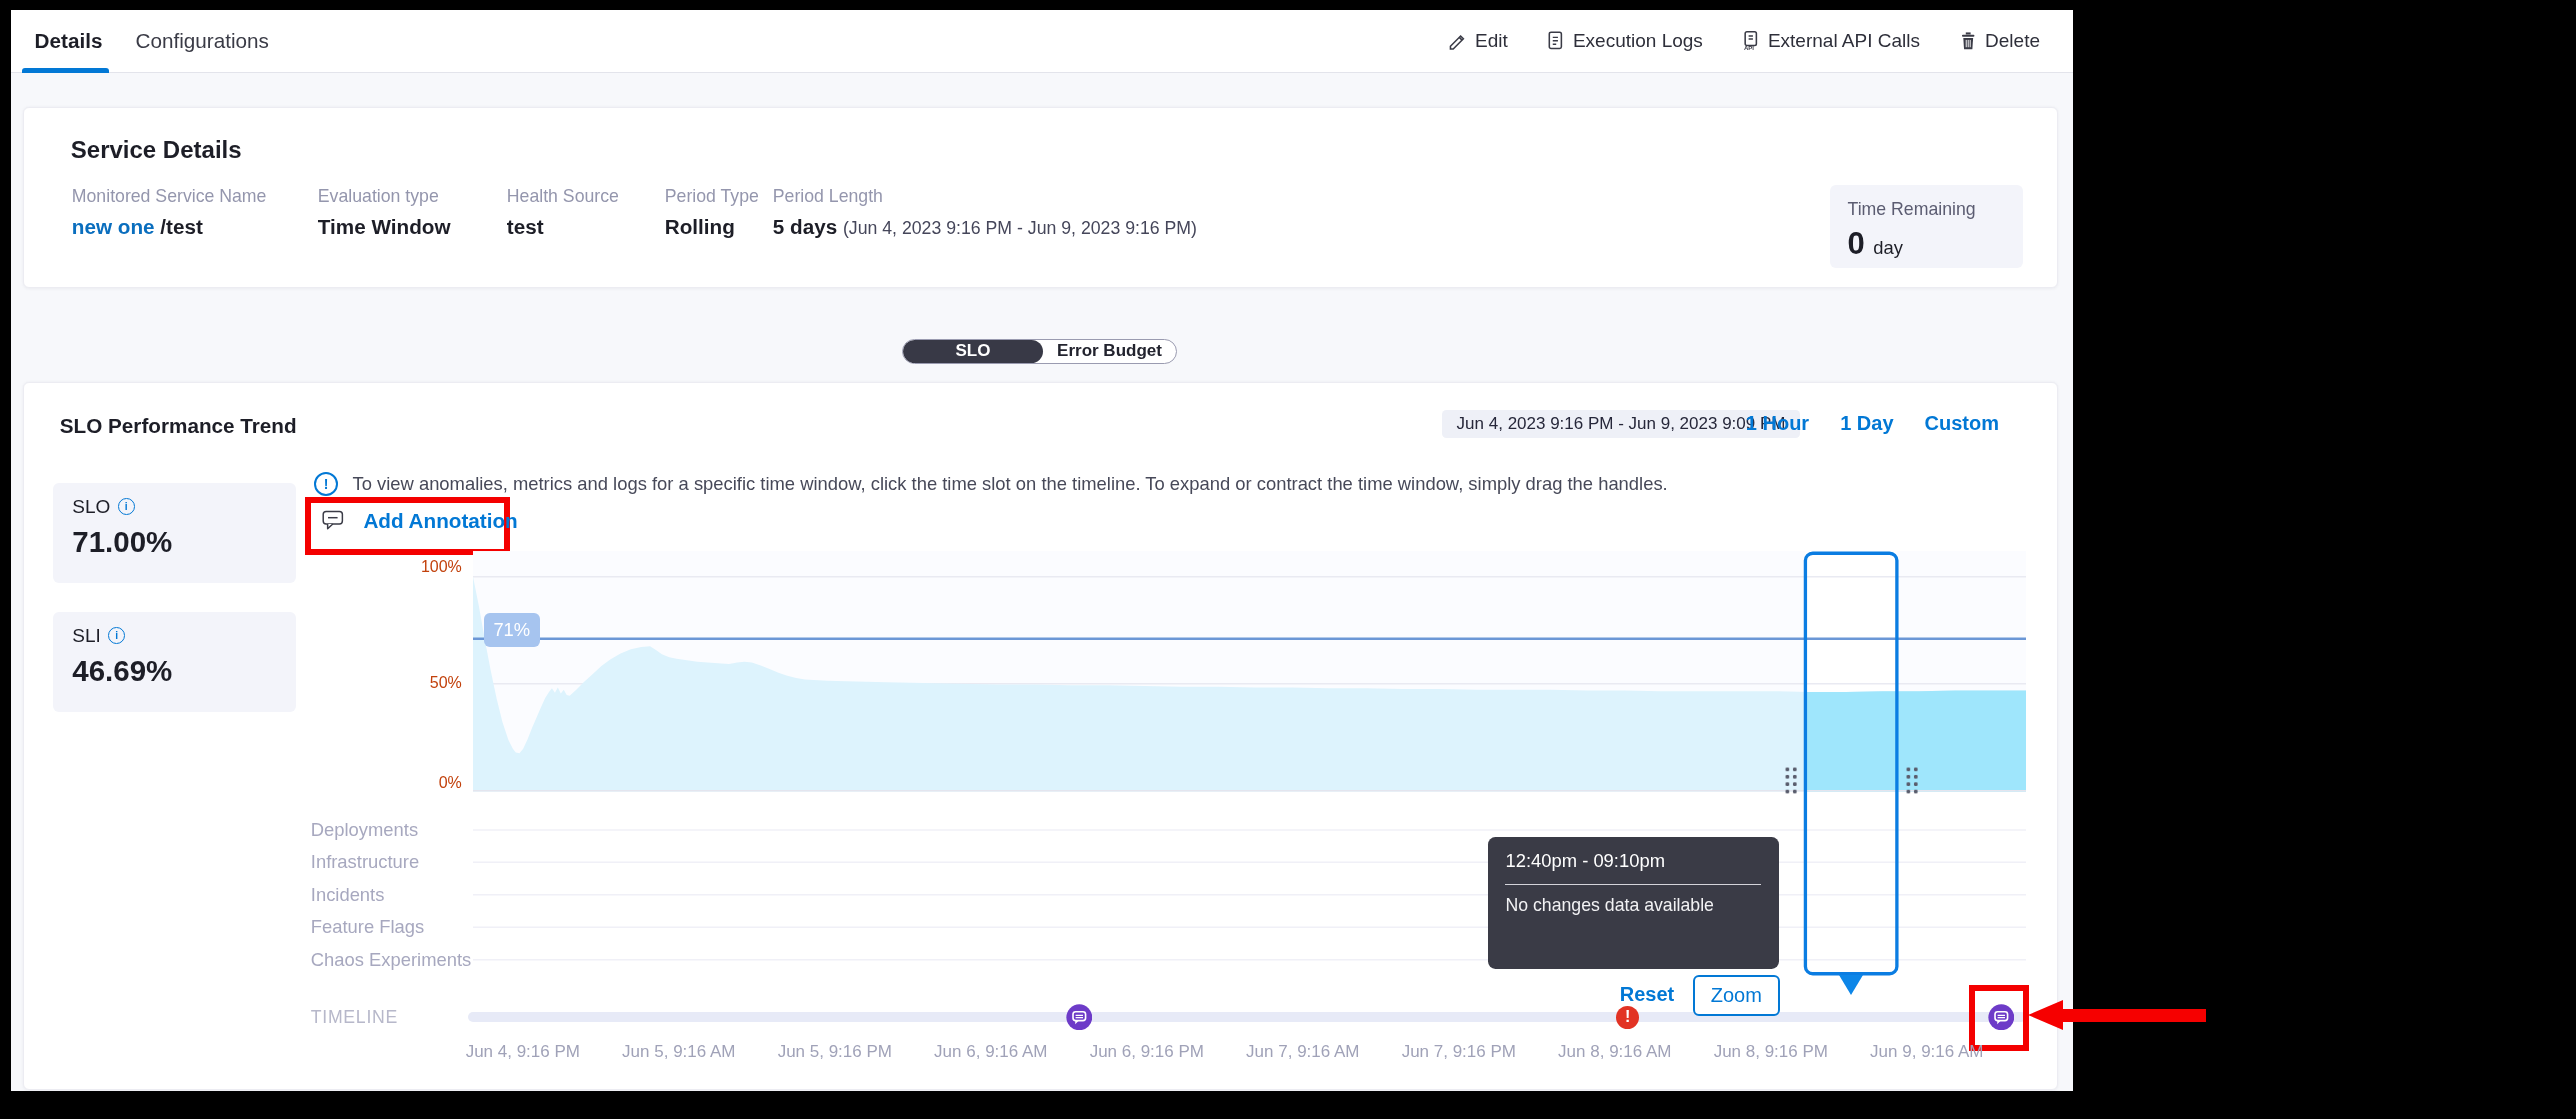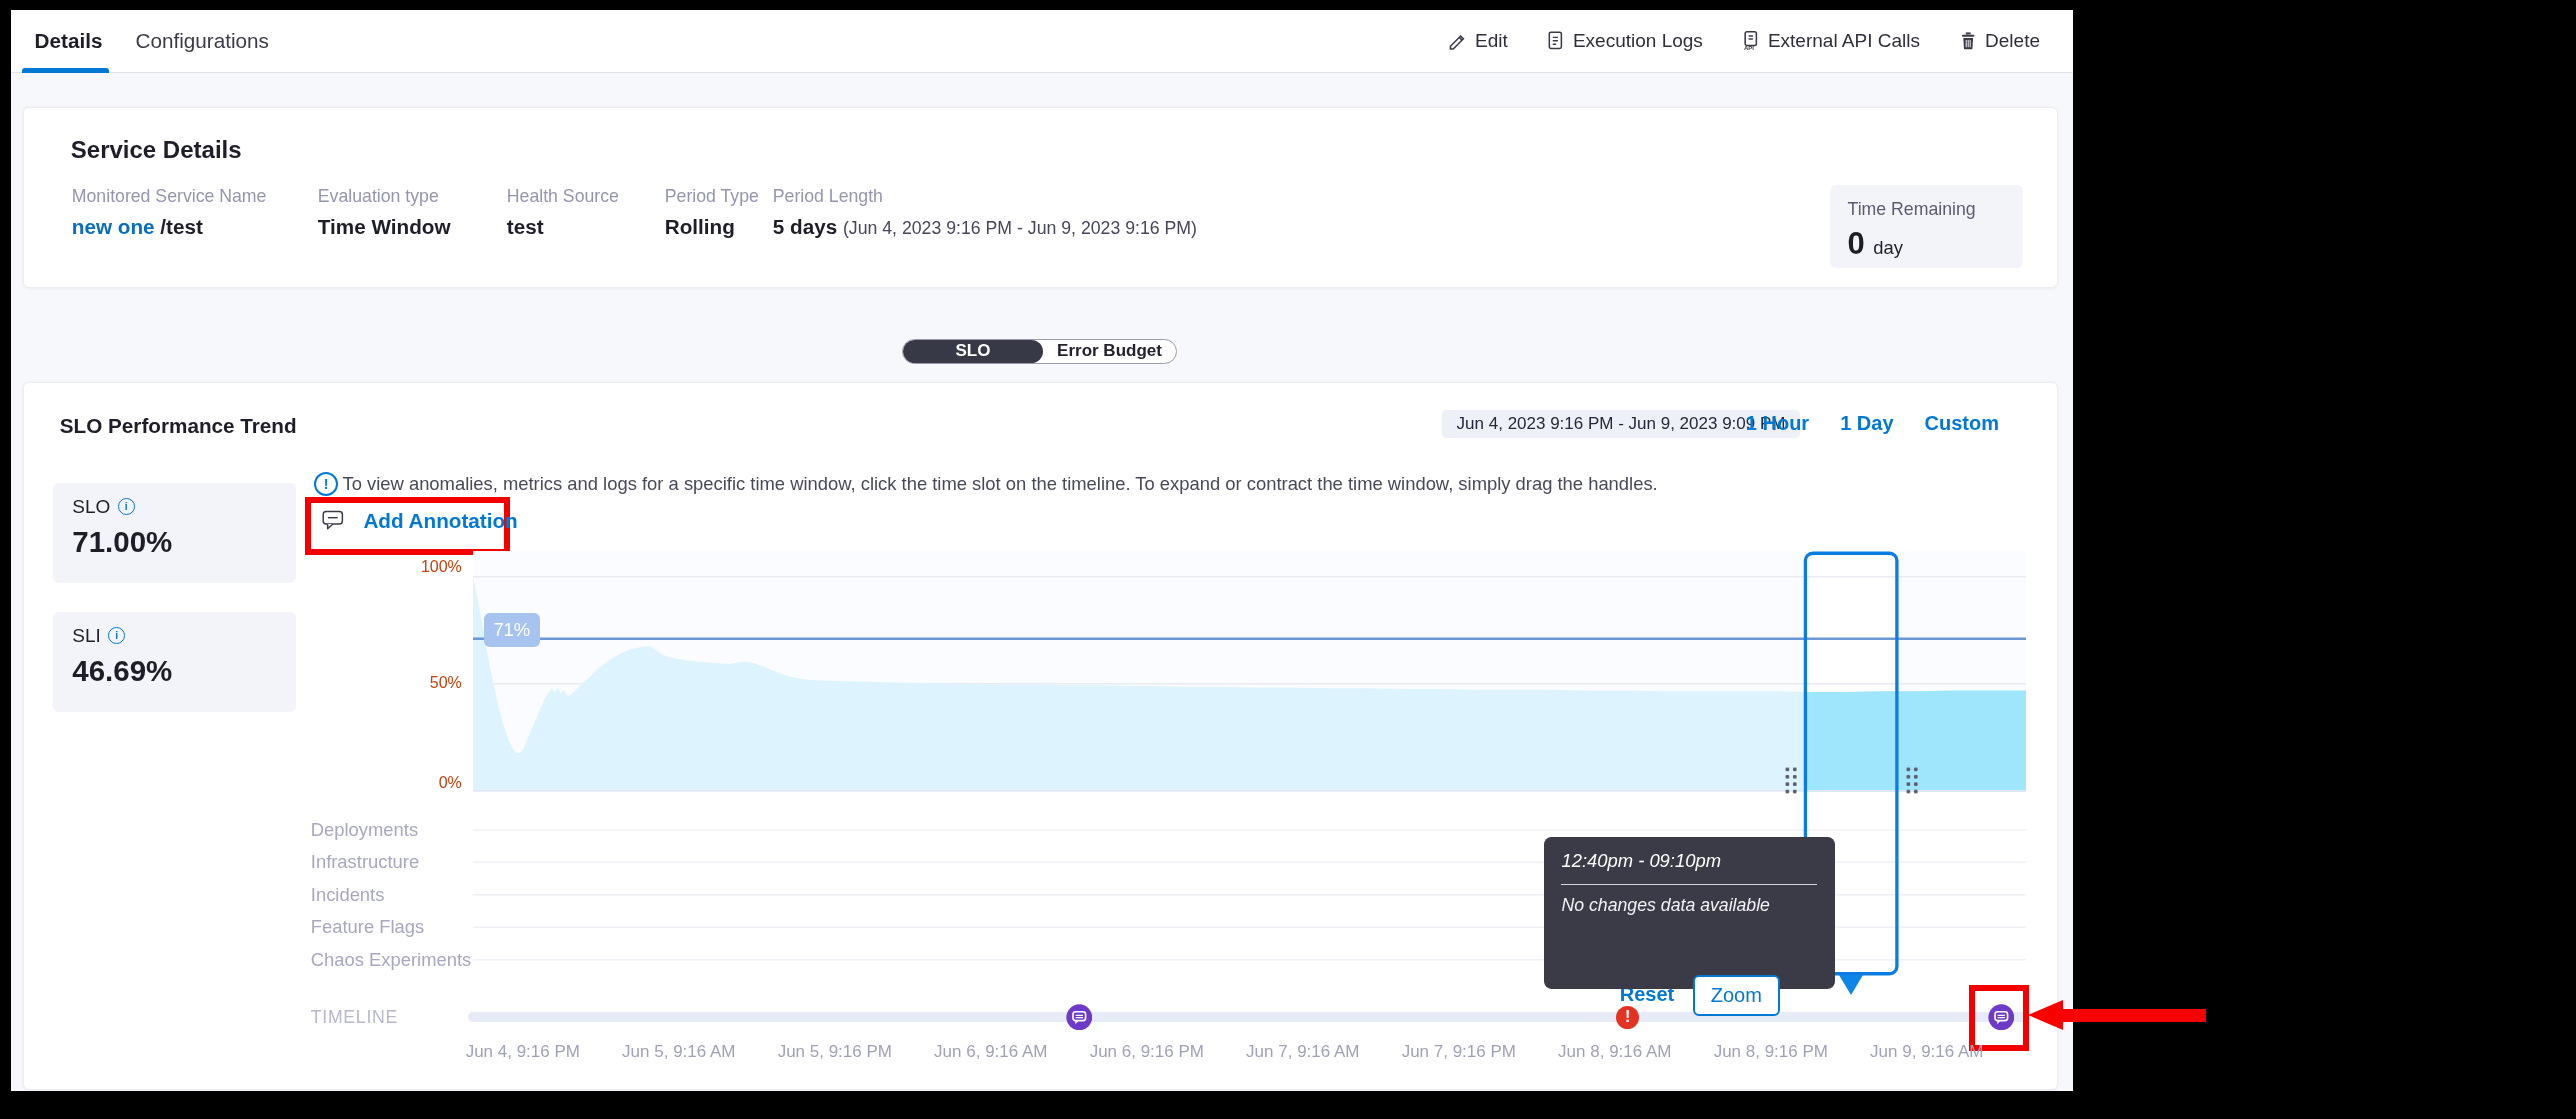--- a/index.html
+++ b/index.html
@@ -34,21 +34,21 @@
   .toggle{position:absolute;left:891px;top:329px;height:23.6px;display:flex;background:#fff;border:1.5px solid #9a9bb0;border-radius:13.3px;overflow:hidden;box-sizing:content-box;}
   .toggle .seg{display:flex;align-items:center;justify-content:center;font-size:17px;font-weight:bold;cursor:pointer;}
   .toggle .sel{width:140px;background:#383946;color:#fff;border-radius:11.8px;}
   .toggle .unsel{width:133px;color:#22232e;}
   
   .chart-card{left:11.8px;top:372px;width:2035px;height:708px;}
   .trend-title{position:absolute;left:36px;top:31px;font-size:20.7px;font-weight:bold;color:#1d1e27;}
   .date-pill{position:absolute;left:1418px;top:27px;height:28px;line-height:28px;padding:0 14.8px;background:#eef0f7;border-radius:4.4px;font-size:17px;color:#26273a;white-space:nowrap;cursor:pointer;}
   .range-links{position:absolute;left:1722px;top:29px;display:flex;gap:31px;}
   .range-links span{font-size:20px;font-weight:bold;color:#0278d5;cursor:pointer;white-space:nowrap;}
-  .info-row{position:absolute;left:290px;top:89px;display:flex;align-items:center;gap:4px;width:1549px;}
+  .info-row{position:absolute;left:290px;top:89px;display:flex;align-items:center;gap:14px;width:1549px;}
   .info-row .msg{font-size:18.4px;color:#474959;}
   .alert-icon{flex:0 0 auto;width:20.7px;height:20.7px;border:2.2px solid #0278d5;border-radius:50%;color:#0278d5;font-size:14px;font-weight:bold;display:inline-flex;align-items:center;justify-content:center;}
   .alert-icon::after{content:"!";}
   .i-icon{width:14.8px;height:14.8px;border:1.5px solid #0278d5;border-radius:50%;color:#0278d5;font-size:10.3px;font-weight:bold;display:inline-flex;align-items:center;justify-content:center;cursor:pointer;}
   .i-icon::after{content:"i";}
   .red-box{position:absolute;border:6.6px solid #f40000;box-sizing:border-box;}
   .annot-box{left:281px;top:114px;width:205px;height:58px;}
   .add-annot{position:absolute;left:297px;top:124px;display:flex;align-items:flex-end;gap:19px;cursor:pointer;}
   .add-annot .lbl{font-size:20.7px;font-weight:bold;color:#0278d5;white-space:nowrap;}
   .kpi{position:absolute;left:29.5px;width:243px;height:100px;background:#f3f4fa;border-radius:5.9px;padding:13.3px 19px;box-sizing:border-box;}
@@ -63,21 +63,21 @@
     background-image:radial-gradient(circle,#5a5d6d 1.8px,transparent 2.2px);
     background-size:7.4px 7.4px;background-position:0.7px 0.7px;}
   .sel-triangle{position:absolute;left:1815px;top:592px;width:0;height:0;border-left:12.5px solid transparent;border-right:12.5px solid transparent;border-top:20px solid #0d86e8;cursor:pointer;}
   .rowlab{position:absolute;left:287px;font-size:18.4px;color:#a7a8bf;white-space:nowrap;}
   .timeline-lab{position:absolute;left:287px;top:624px;font-size:17.7px;color:#b7b8ca;letter-spacing:0.7px;}
   .timeline-bar{position:absolute;left:444px;top:629px;width:1558px;height:10.3px;background:#e7eaf7;border-radius:5.2px;cursor:pointer;}
   .marker{position:absolute;cursor:pointer;}
   .err-marker{width:23.6px;height:23.6px;border-radius:50%;background:#e23324;color:#fff;font-size:16px;font-weight:bold;display:flex;align-items:center;justify-content:center;}
   .err-marker::after{content:"!";}
   .xlab{position:absolute;top:659px;transform:translateX(-50%);font-size:17px;color:#a0a2b8;white-space:nowrap;}
-  .tooltip{position:absolute;left:1520px;top:454px;width:291px;height:152px;background:#3a3b46;border-radius:7.4px;box-sizing:border-box;padding:13.3px 17.7px;z-index:5;font-style:italic;}
+  .tooltip{position:absolute;left:1464px;top:454px;width:291px;height:132px;background:#3a3b46;border-radius:7.4px;box-sizing:border-box;padding:13.3px 17.7px;z-index:5;}
   .tooltip .ttitle{font-size:18.4px;color:#fff;}
   .tooltip .tdiv{border-top:1.5px solid #d4d4da;margin:11.8px 0 10.3px 0;}
   .tooltip .tbody{font-size:17.7px;color:#f2f2f4;}
   .reset-link{position:absolute;left:1596px;top:600px;font-size:20px;font-weight:bold;color:#0278d5;cursor:pointer;}
   .zoom-btn{position:absolute;left:1669px;top:592px;width:83px;height:37px;background:#fff;border:2.2px solid #0278d5;border-radius:5.9px;color:#0278d5;font-size:20px;font-weight:normal;display:flex;align-items:center;justify-content:center;cursor:pointer;z-index:6;}
   .marker-box{left:1945px;top:602px;width:60px;height:66px;}
   
   .arrow-head{position:absolute;left:2028px;top:1000px;width:0;height:0;border-top:15.5px solid transparent;border-bottom:15.5px solid transparent;border-right:35px solid #f60000;}
   .arrow-shaft{position:absolute;left:2061px;top:1009px;width:145px;height:13.3px;background:#f60000;}
 </style>

